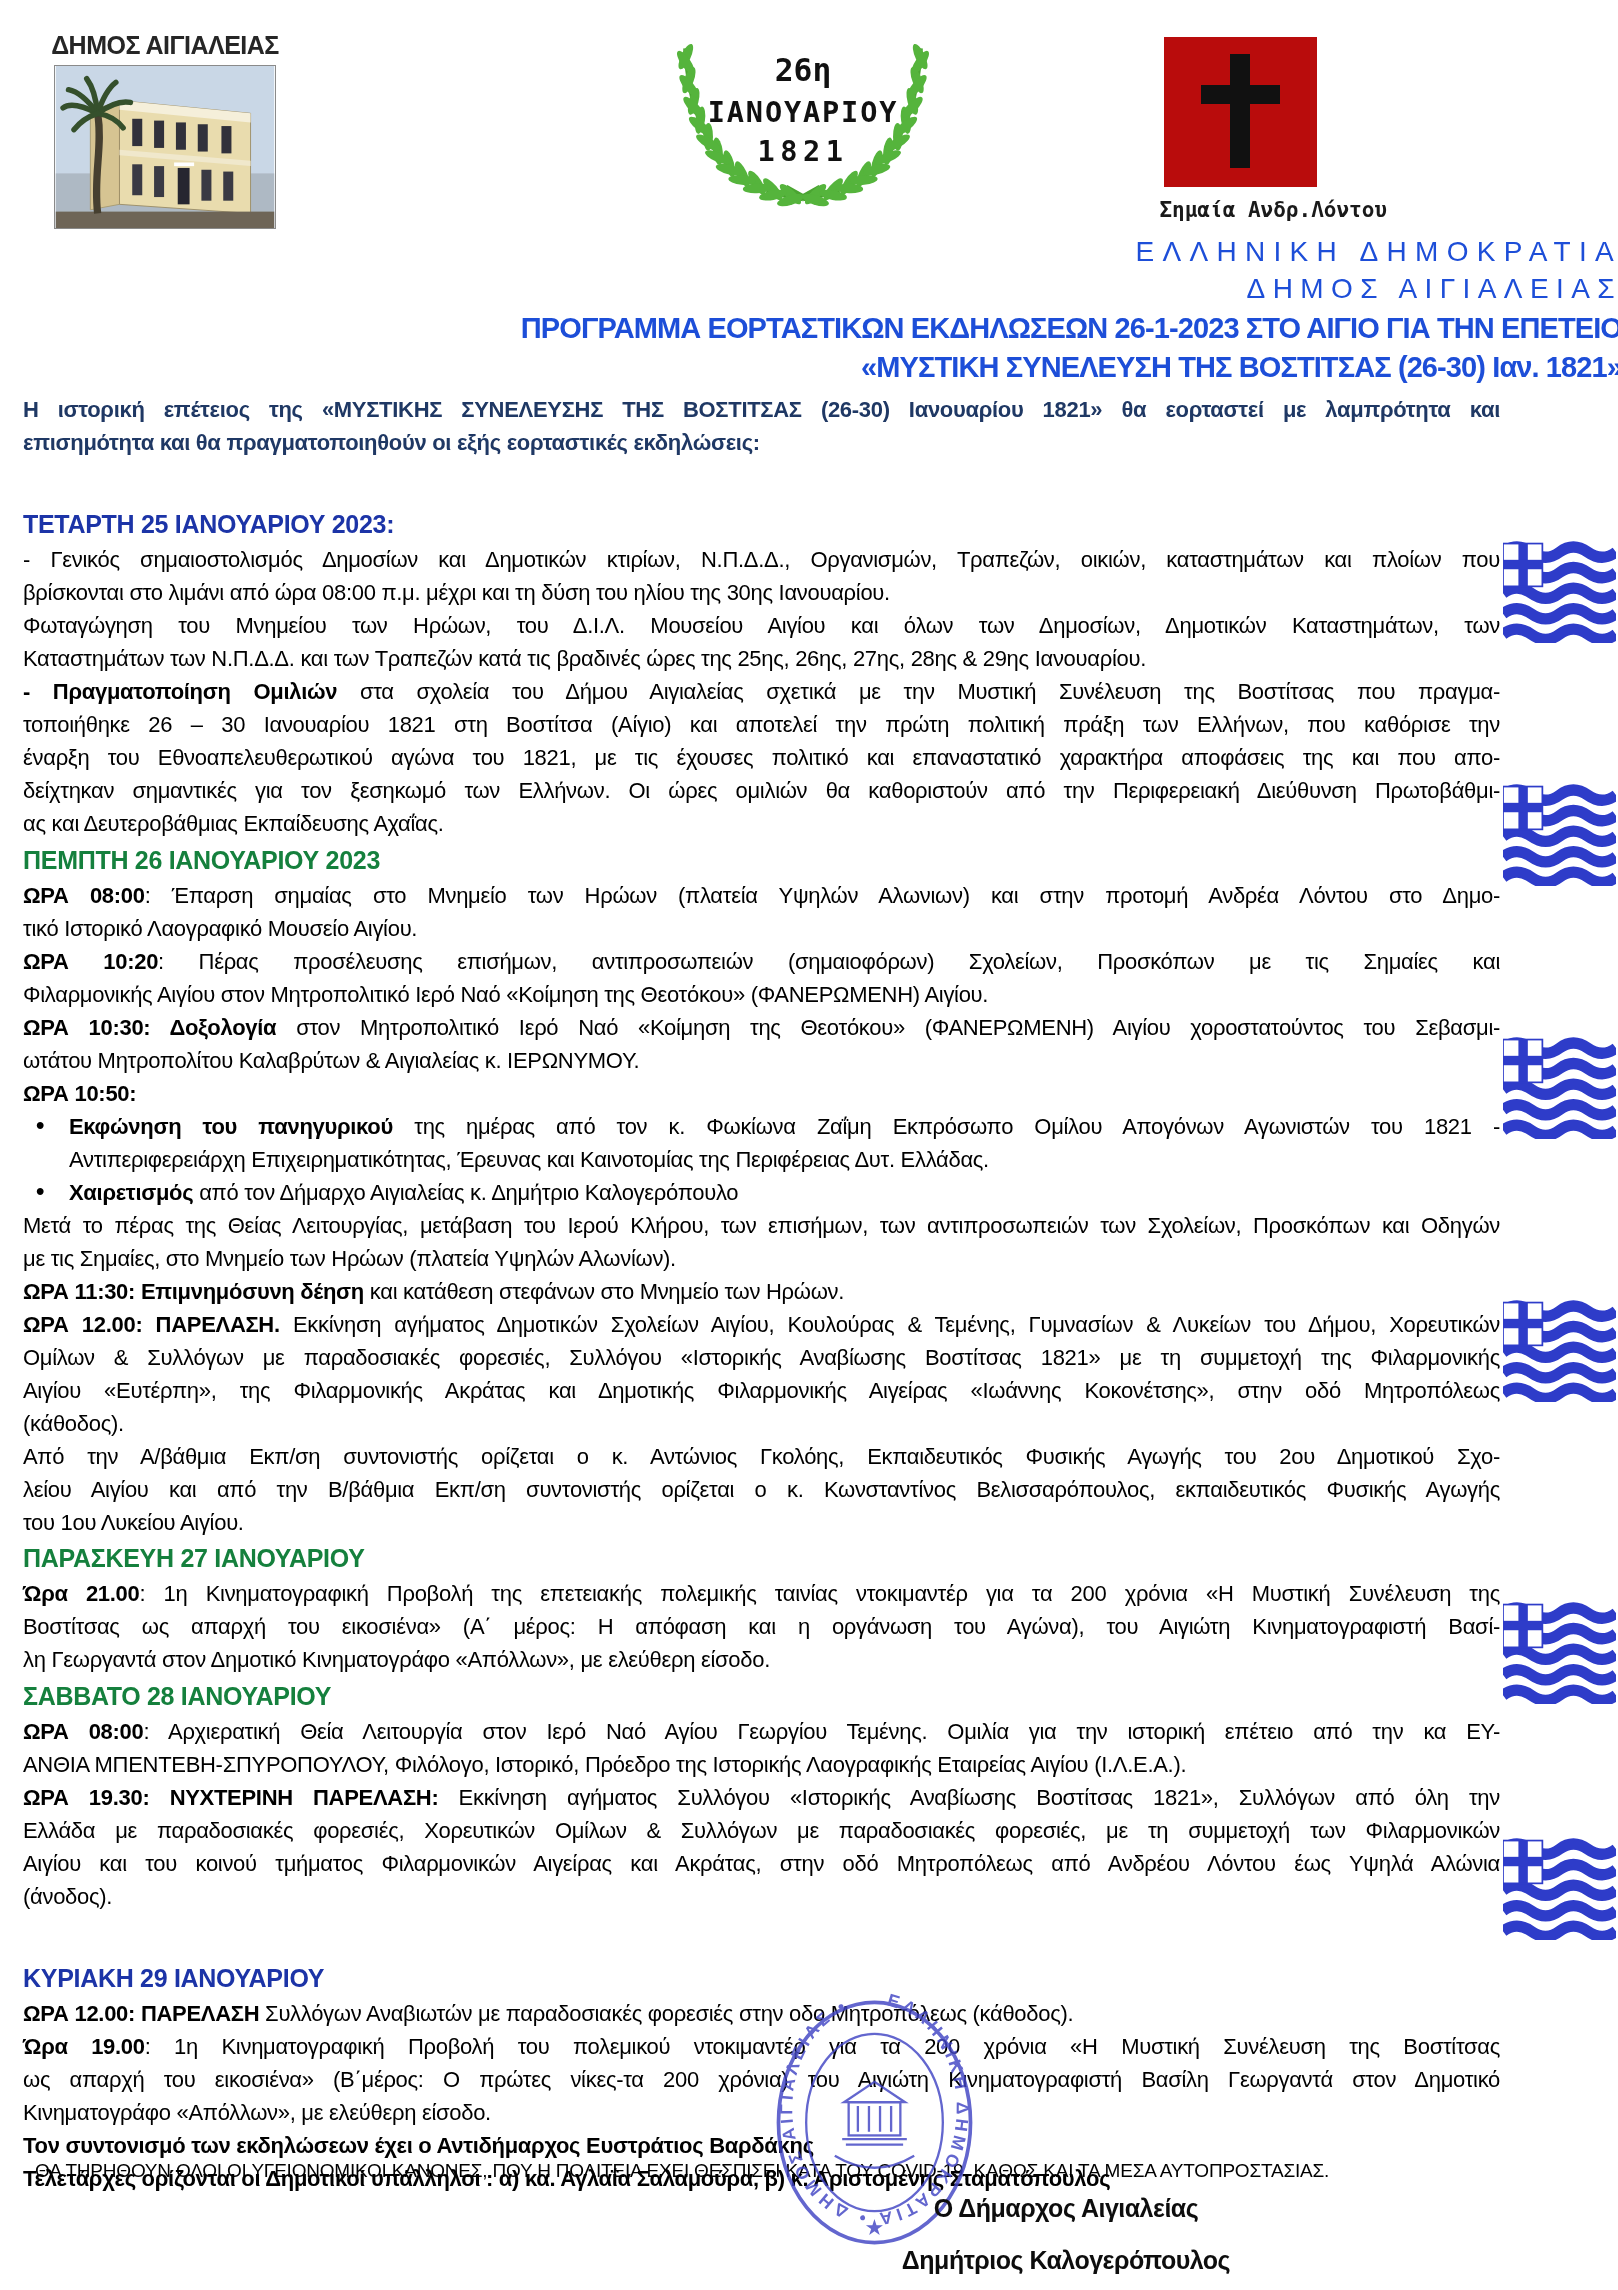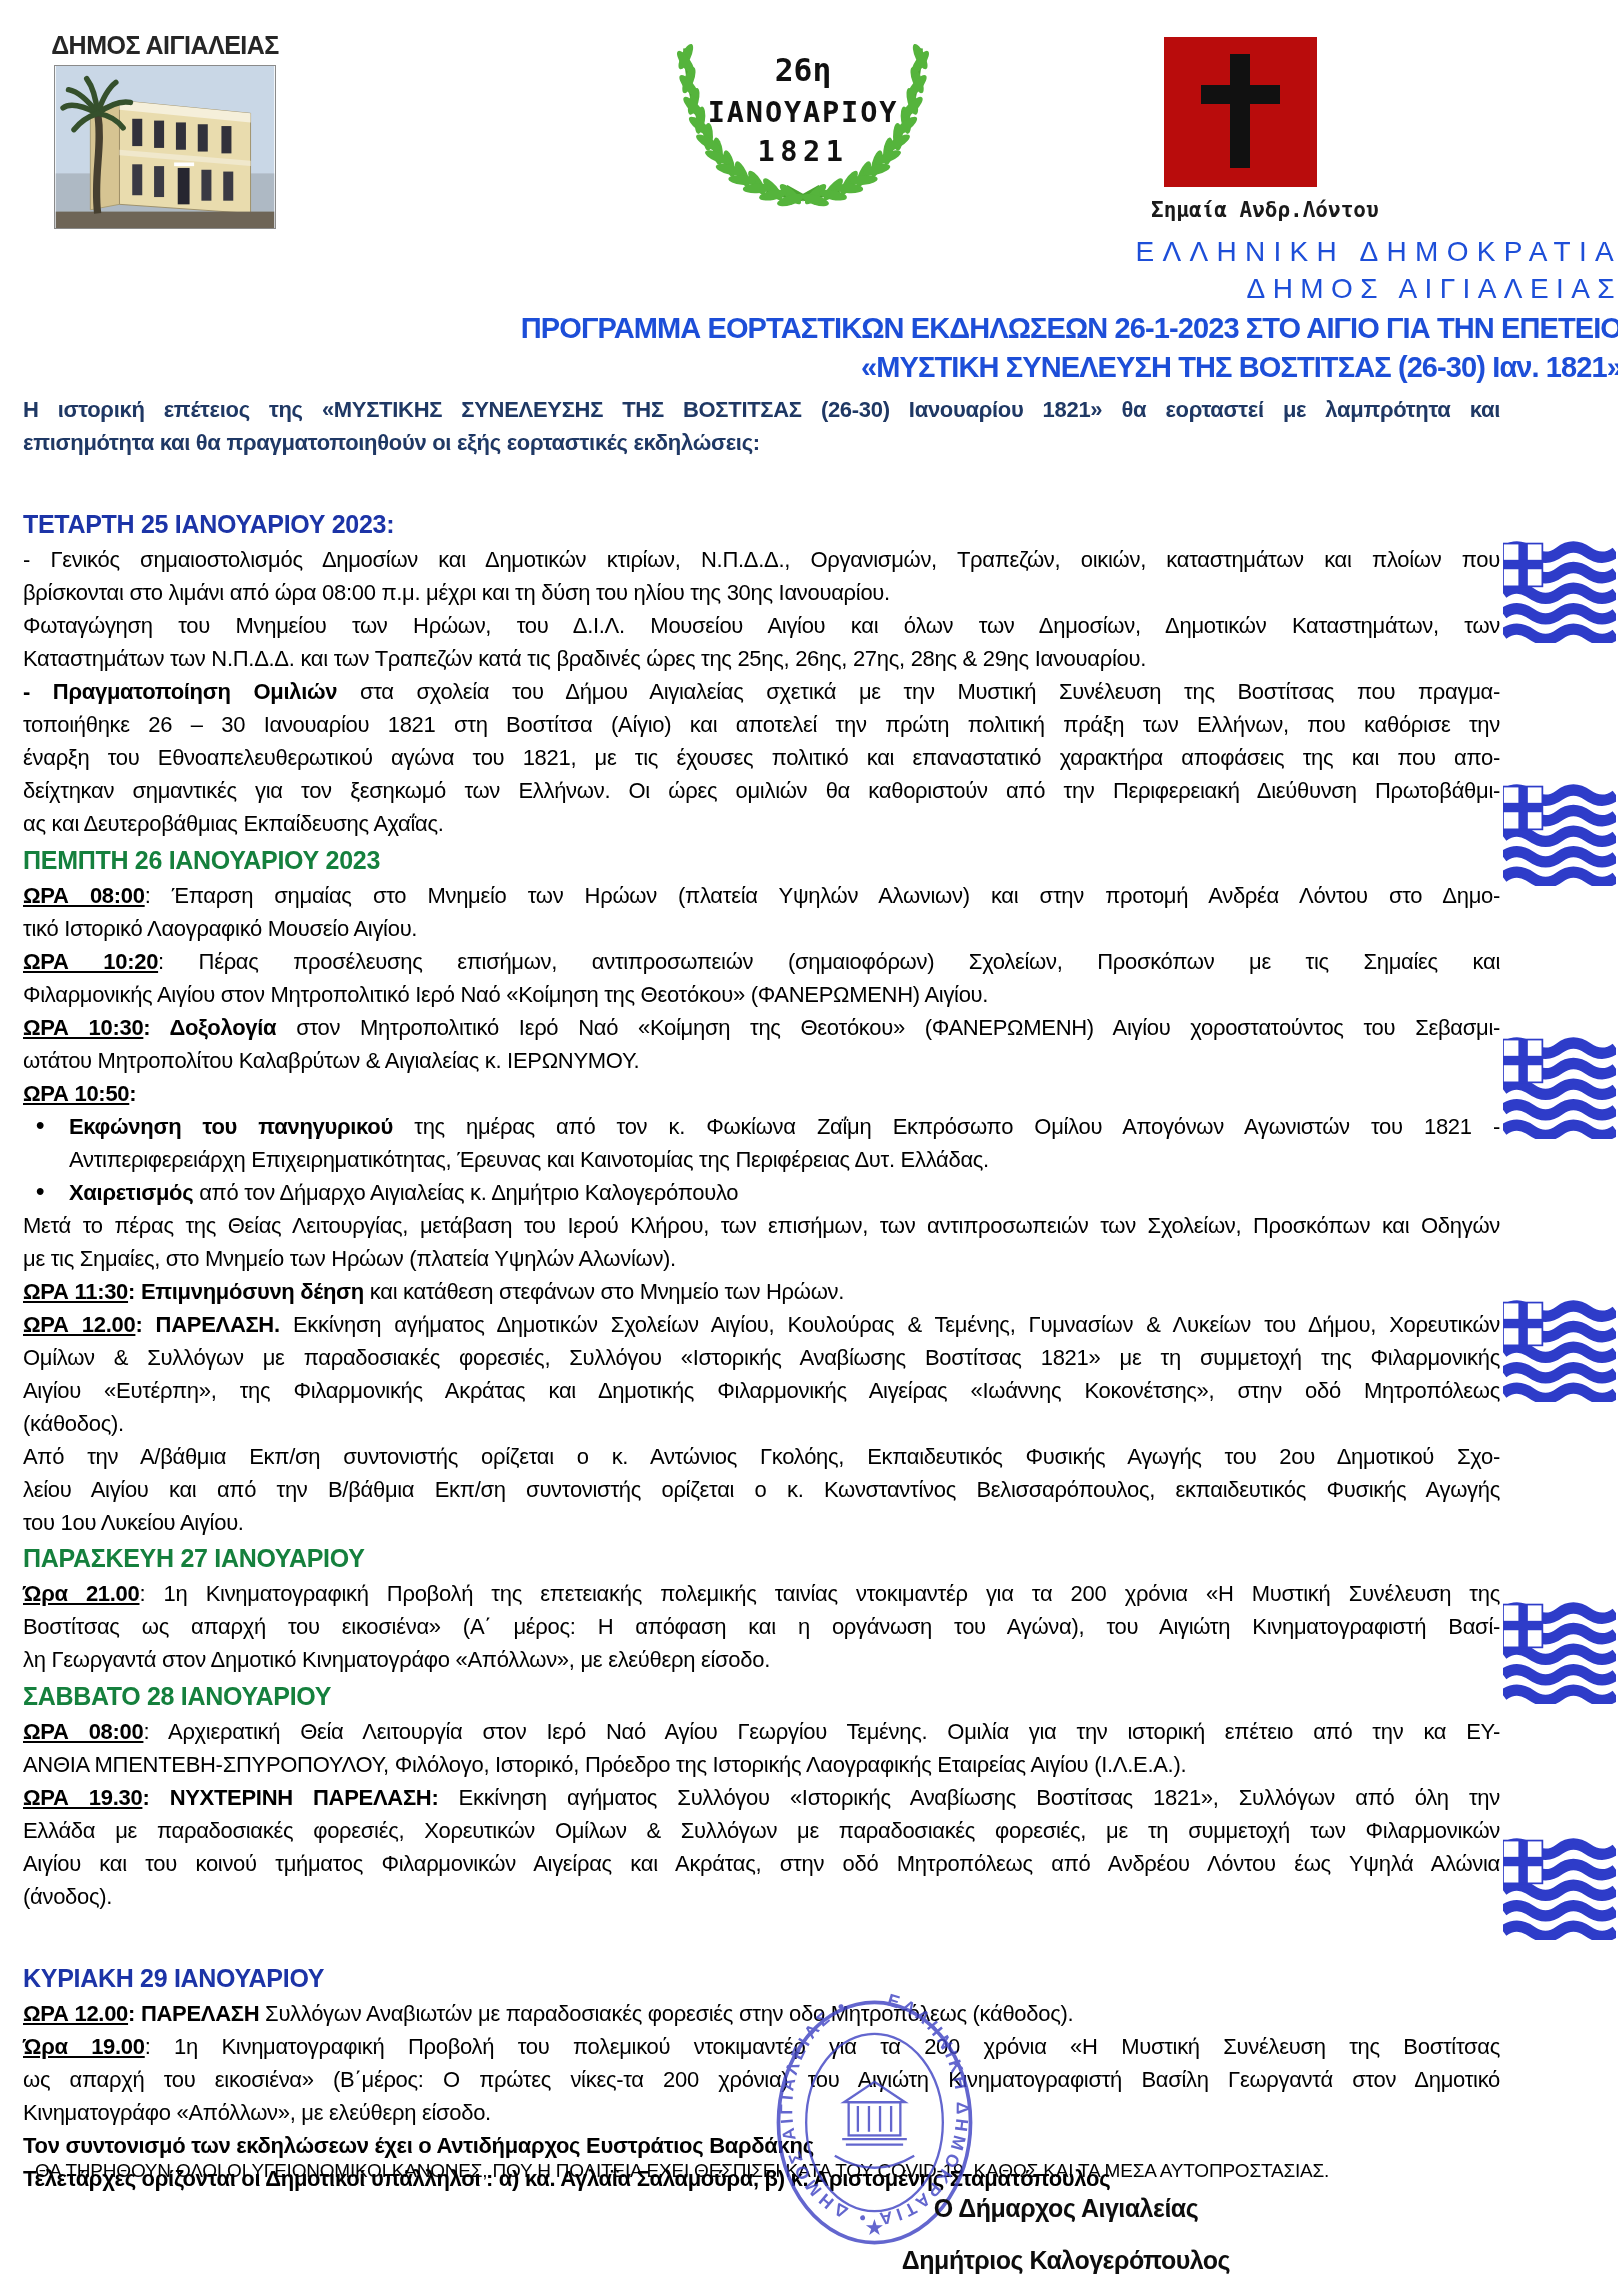--- a/index.html
+++ b/index.html
@@ -8,33 +8,33 @@
   
   .logo-box{position:absolute;left:48px;top:31px;width:234px;}
   .logo-label{font-weight:bold;font-size:25px;letter-spacing:-0.5px;color:#262626;text-align:center;margin-bottom:4.6px;}
   .logo-photo{display:block;margin:0 auto;border:1.8px solid #8a8a8a;}
   .wreath{position:absolute;left:602px;top:14.8px;}
   .redflag-wrap{position:absolute;left:1151px;top:37px;width:240px;}
   .redflag{position:relative;width:153px;height:150px;background:#b90c0c;margin-left:13px;}
   .rf-v{position:absolute;left:66px;top:16.6px;width:20px;height:114px;background:#111;}
   .rf-h{position:absolute;left:37px;top:48px;width:79px;height:19.4px;background:#111;}
   .redflag-caption{margin-top:11px;font-family:"DejaVu Sans Mono",monospace;font-weight:bold;
-                   font-size:21px;color:#1a1a1a;width:236px;text-align:left;letter-spacing:0px;}
+                   font-size:21px;color:#1a1a1a;width:236px;text-align:right;letter-spacing:0px;}
   .ctr{position:absolute;left:3px;width:100%;text-align:right;color:#1d4ed8;}
   .republic{top:236px;font-size:28px;letter-spacing:8.3px;}
   .municipality{top:273px;font-size:28px;letter-spacing:7.4px;}
   .ptitle{top:312px;font-size:29px;font-weight:bold;letter-spacing:-0.9px;}
   .psubtitle{top:351px;font-size:29px;font-weight:bold;letter-spacing:-0.9px;}
   
   .body-flow{position:absolute;left:23px;top:393px;width:1477px;font-size:22px;
              letter-spacing:-0.3px;line-height:33px;}
   .ln{min-height:33px;}
   .jf{text-align:justify;text-align-last:justify;}
   .b{font-weight:bold;}
-  .u{text-decoration:underline;}
+  .u{}
   .intro{color:#1f3864;font-weight:bold;}
   .heading{font-weight:bold;font-size:25px;line-height:35px;margin:2.8px 0 0.9px 0;letter-spacing:-0.3px;}
   .h-blue{color:#1c34a7;margin-top:48px;}
   .h-navy{color:#15803d;}
   .para{margin:0;}
   .bullet{position:relative;padding-left:46px;}
   .dot{position:absolute;left:13px;top:-1.8px;font-size:24px;font-weight:bold;}
   
   .gflag{position:absolute;left:1503px;width:113px;height:103px;}
   

